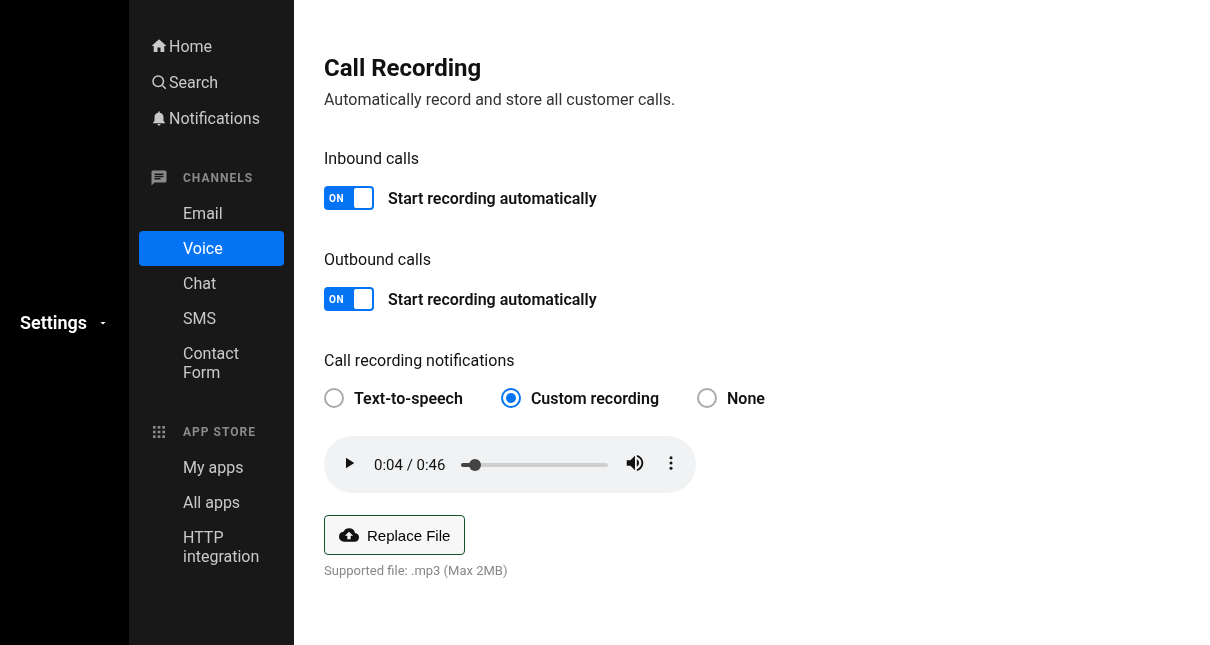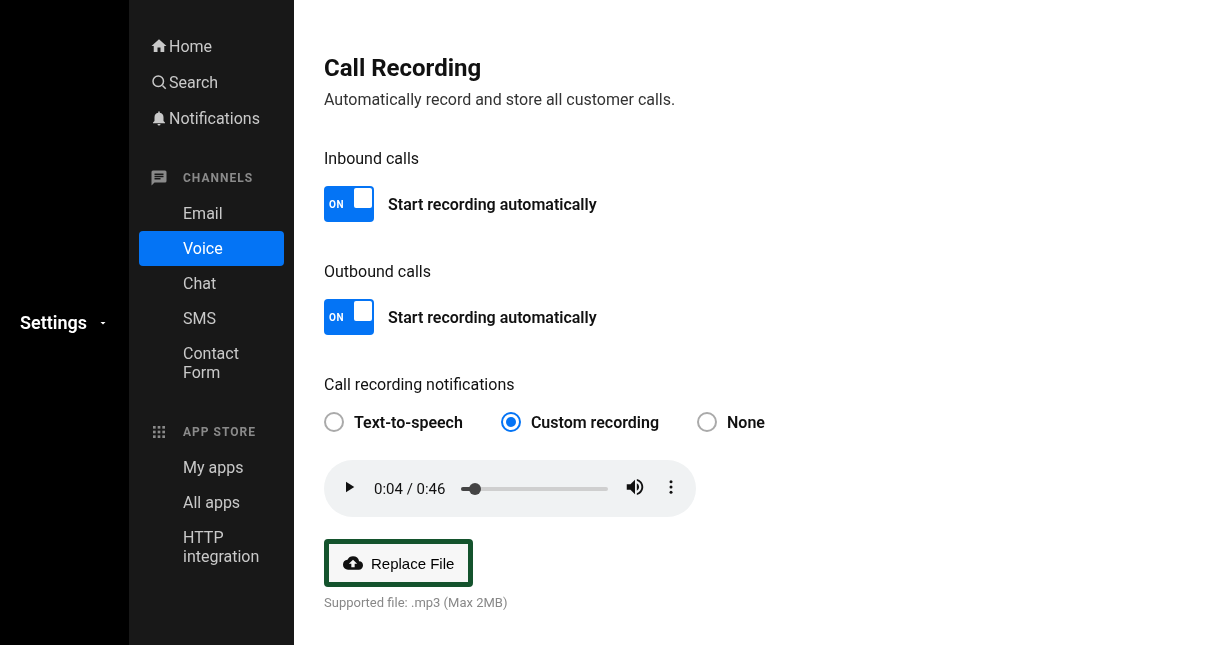--- a/index.html
+++ b/index.html
@@ -71,21 +71,21 @@
   overflow: auto;
   position: relative;
 }
 .page-title { font-size: 24px; font-weight: 700; margin-bottom: 8px; }
 .page-sub { font-size: 16px; color: #333; margin-bottom: 40px; }
 .section-label { font-size: 16px; font-weight: 400; margin-bottom: 18px; }
 .section-block { margin-bottom: 40px; }
 
 .toggle-row { display: flex; align-items: center; gap: 14px; }
 .toggle {
-  width: 50px; height: 36px; border-radius: 4px; background: #0474f5;
+  width: 50px; height: 24px; border-radius: 4px; background: #0474f5;
   position: relative; display: flex; align-items: center; cursor: pointer;
   padding-left: 5px;
 }
 .toggle .on-label { color: #fff; font-size: 10px; font-weight: 700; letter-spacing: 0.5px; }
 .toggle .knob {
   position: absolute; right: 2px; top: 2px; width: 18px; height: 20px;
   background: #fff; border-radius: 2px;
 }
 .toggle-text { font-size: 16px; font-weight: 600; }
 
@@ -116,21 +116,21 @@
   background: #444; border-radius: 2px;
 }
 .track .thumb {
   position: absolute; top: 50%; left: 9%; transform: translate(-50%,-50%);
   width: 12px; height: 12px; border-radius: 50%; background: #444;
 }
 .vol, .more { cursor: pointer; }
 
 .replace-btn {
   display: inline-flex; align-items: center; gap: 8px;
-  border: 5px solid #14532d; background: #f7f7f7; border-radius: 4px;
+  border: 1px solid #14532d; background: #f7f7f7; border-radius: 4px;
   padding: 9px 14px; font-size: 15px; font-weight: 500; cursor: pointer;
   margin-bottom: 8px;
 }
 .supported { font-size: 13px; color: #888; }
 
 
 .arrow-annot {
   position: absolute;
   left: -130px; top: 332px;
   pointer-events: none;

